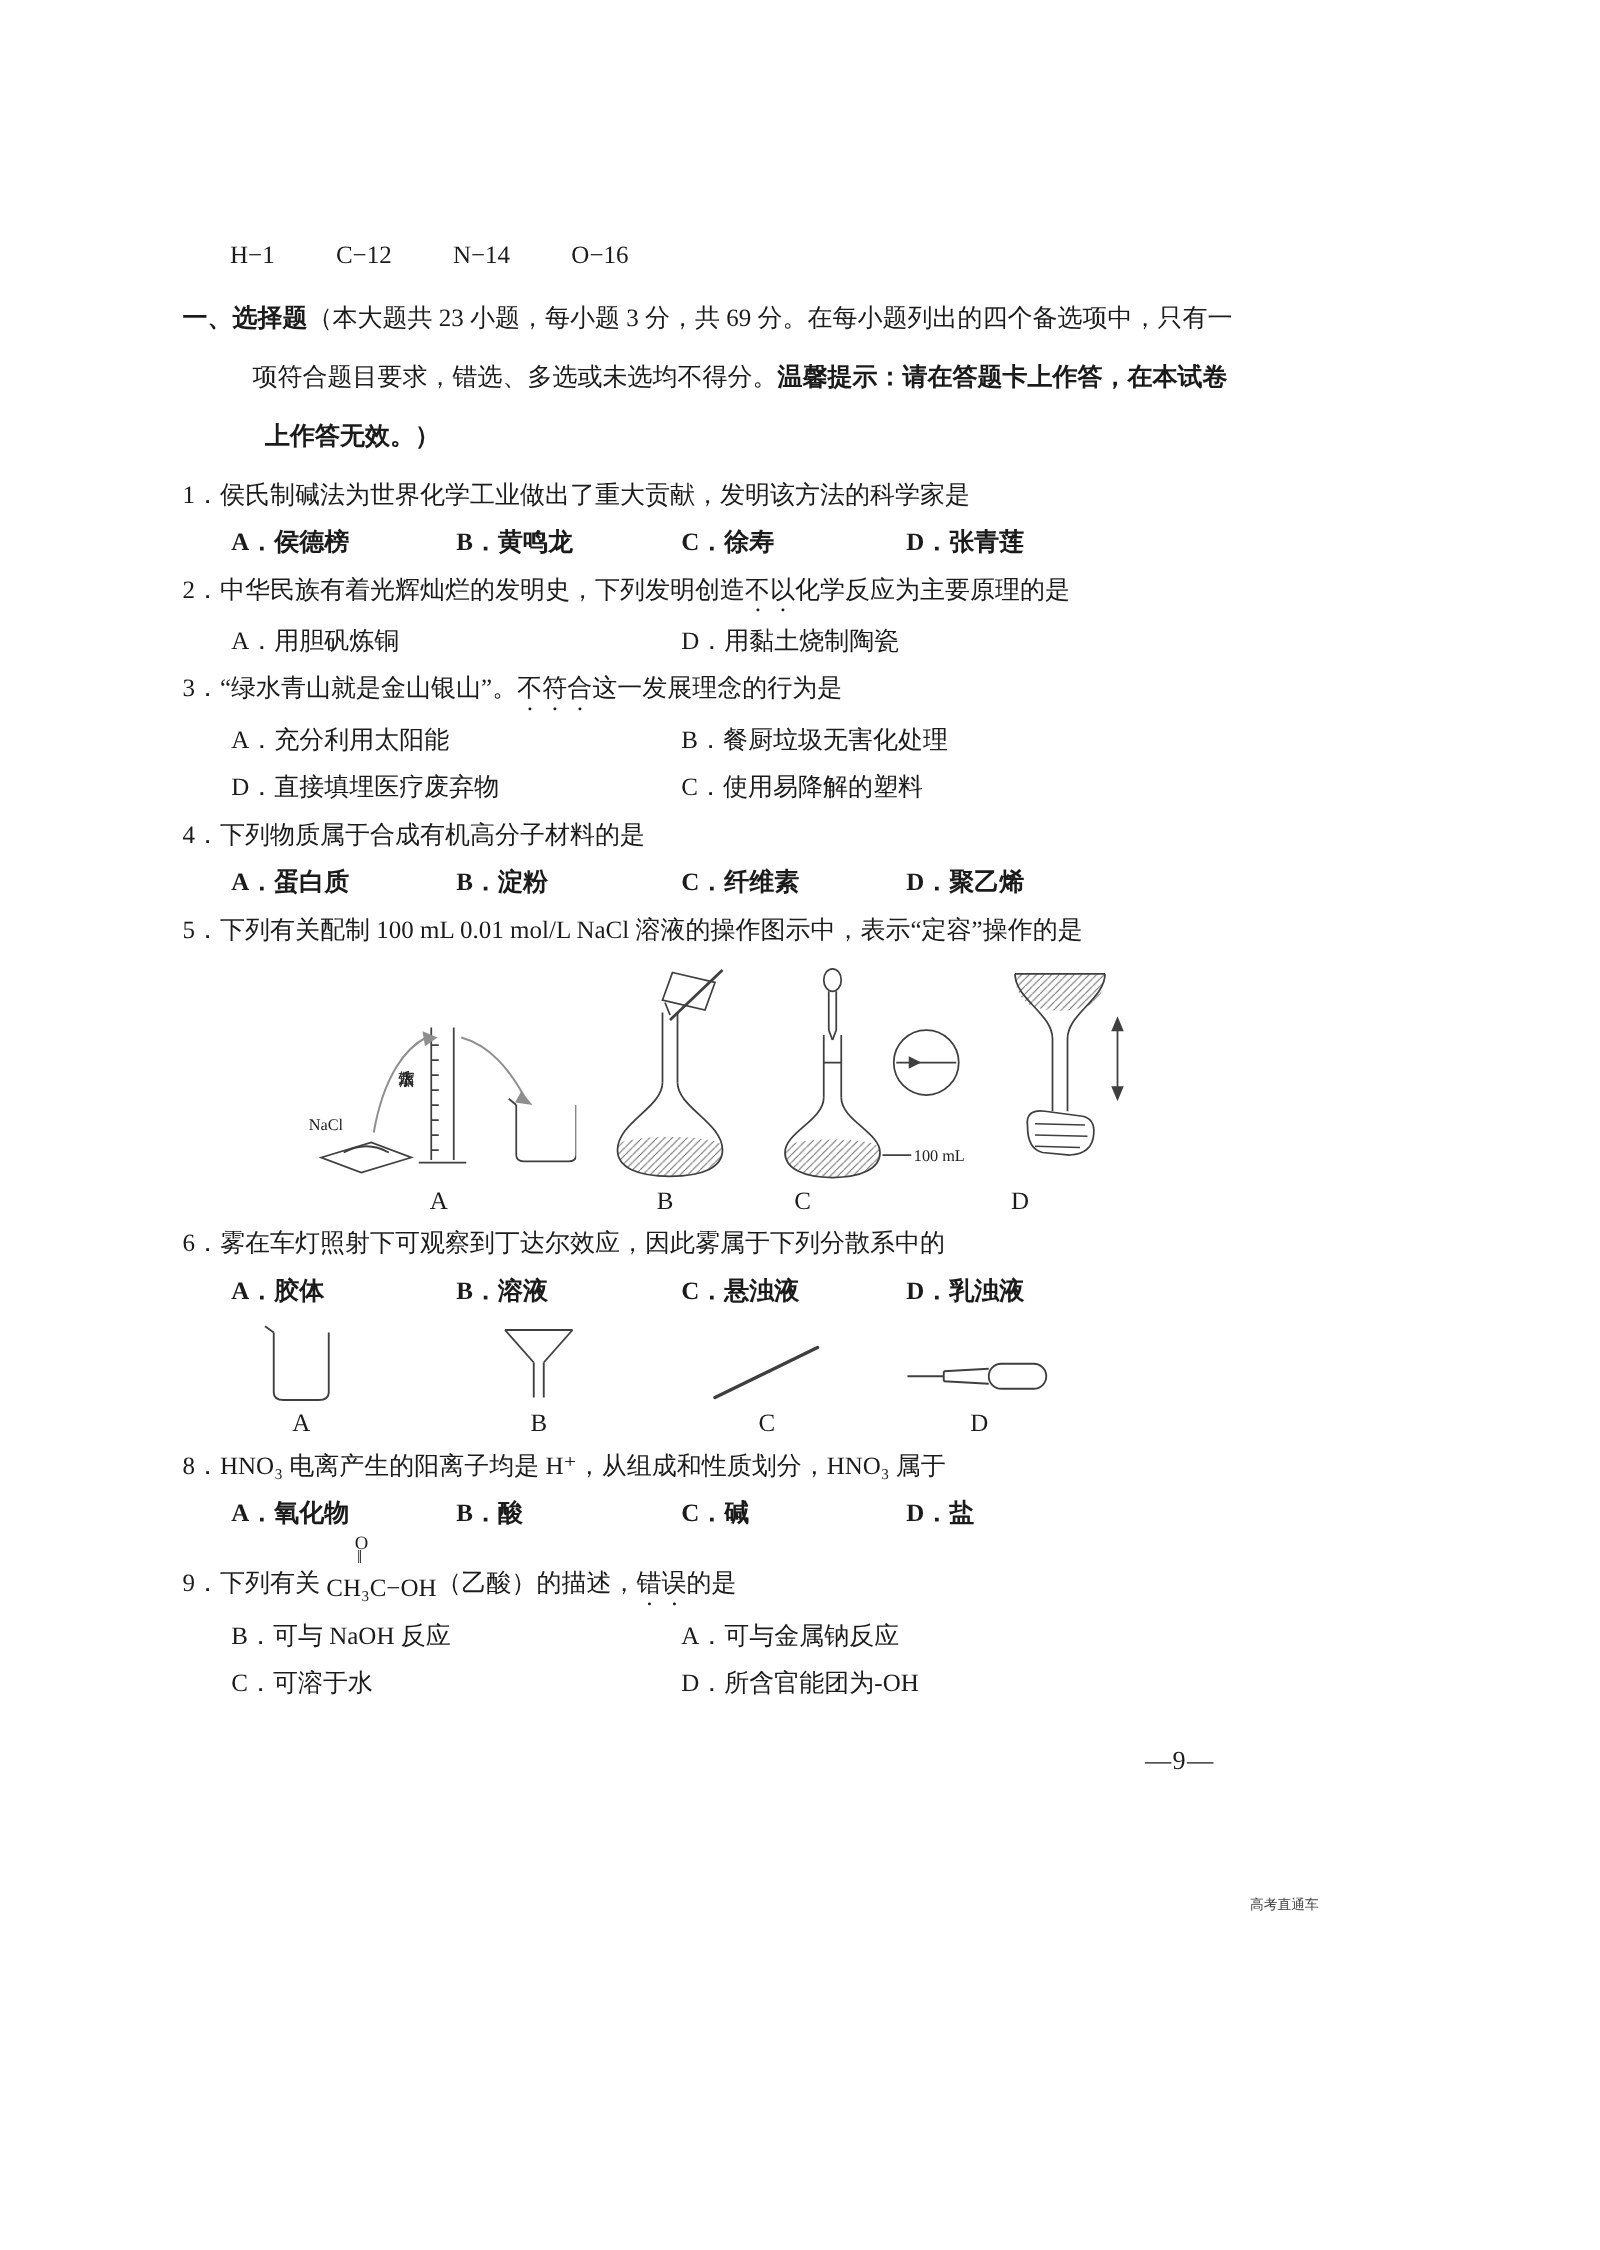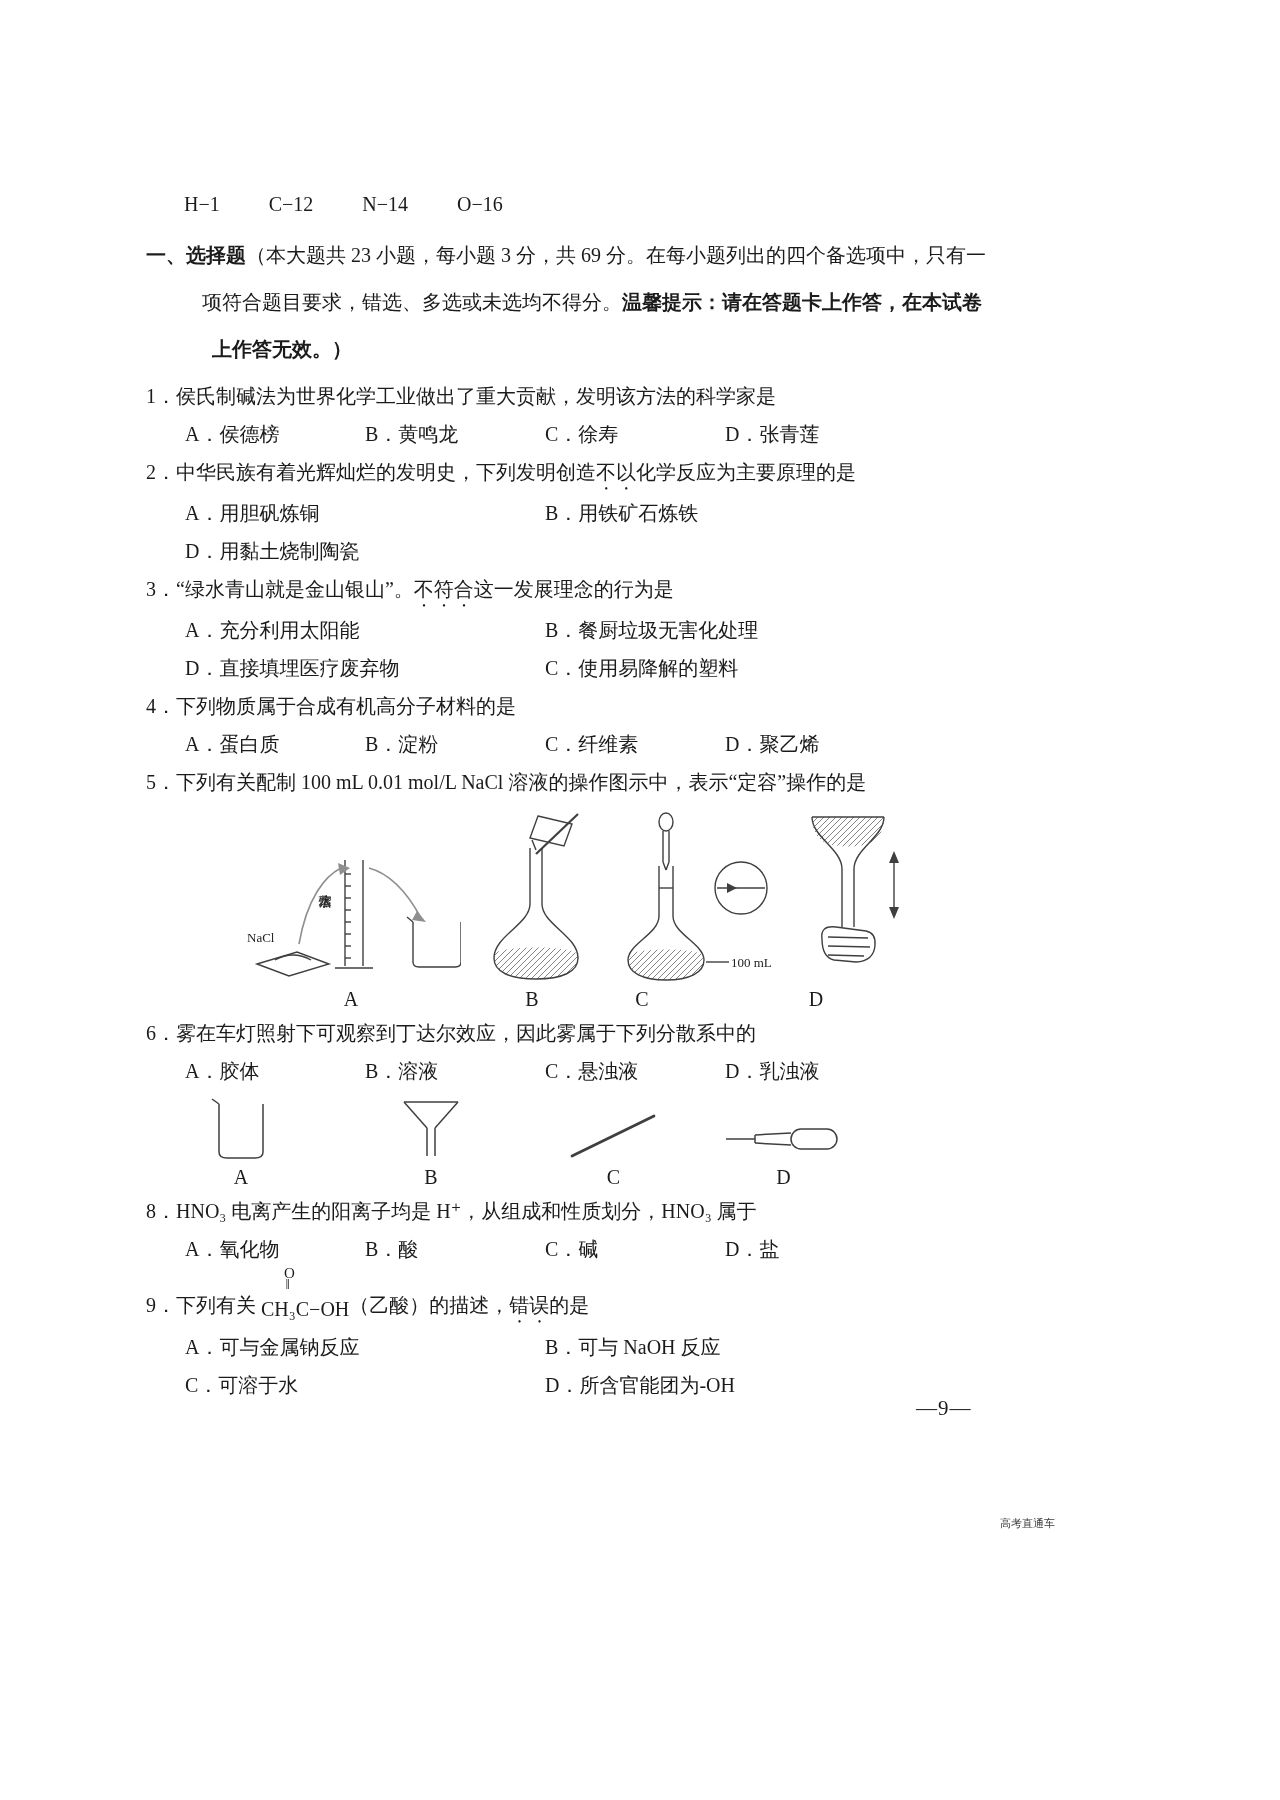--- a/index.html
+++ b/index.html
@@ -13,21 +13,21 @@
 
   .section-header { margin-top: 10px; margin-bottom: 4px; }
   .sh-line { line-height: 47px; }
   .sh-line b { font-weight: 700; }
   .indent1 { padding-left: 56px; }
   .indent2 { padding-left: 66px; }
 
   .stem { line-height: 38px; }
   .opts { padding-left: 39px; }
   .row4 { display: flex; line-height: 38px; }
-  .row4 .opt { width: 180px; }
+  .row4 .opt { width: 180px; font-weight: bold; }
   .row4 .opt:last-child { width: auto; }
   .grid2 { display: grid; grid-template-columns: 360px 1fr; line-height: 38px; }
 
   .em-dot {
     -webkit-text-emphasis: filled dot;
     -webkit-text-emphasis-position: under;
     text-emphasis: filled dot;
     text-emphasis-position: under right;
   }
 
@@ -73,21 +73,20 @@
         <span class="opt"><span>B．</span><span>黄鸣龙</span></span>
         <span class="opt"><span>C．</span><span>徐寿</span></span>
         <span class="opt"><span>D．</span><span>张青莲</span></span>
       </div>
     </div>
 
     <div class="question">
       <div class="stem"><span>2．</span><span>中华民族有着光辉灿烂的发明史，下列发明创造</span><span class="em-dot">不以</span><span>化学反应为主要原理的是</span></div>
       <div class="opts grid2">
         <span class="opt"><span>A．</span><span>用胆矾炼铜</span></span>
-        <span class="opt"><span>B．</span><span>用铁矿石炼铁</span></span>
         <span class="opt"><span>D．</span><span>用黏土烧制陶瓷</span></span>
       </div>
     </div>
 
     <div class="question">
       <div class="stem"><span>3．</span><span>“绿水青山就是金山银山”。</span><span class="em-dot">不符合</span><span>这一发展理念的行为是</span></div>
       <div class="opts grid2">
         <span class="opt"><span>A．</span><span>充分利用太阳能</span></span>
         <span class="opt"><span>B．</span><span>餐厨垃圾无害化处理</span></span>
         <span class="opt"><span>D．</span><span>直接填埋医疗废弃物</span></span>
@@ -282,22 +281,22 @@
         <span class="opt"><span>D．</span><span>盐</span></span>
       </div>
     </div>
 
     <div class="question">
       <div class="stem"><span>9．</span><span>下列有关 </span><span class="acetic"><span class="acetic-col">
               <span>O</span>
               <span>‖</span>
             </span><span>CH₃C−OH</span></span><span>（乙酸）的描述，</span><span class="em-dot">错误</span><span>的是</span></div>
       <div class="opts grid2">
+        <span class="opt"><span>B．</span><span>可与 NaOH 反应</span></span>
         <span class="opt"><span>A．</span><span>可与金属钠反应</span></span>
-        <span class="opt"><span>B．</span><span>可与 NaOH 反应</span></span>
         <span class="opt"><span>C．</span><span>可溶于水</span></span>
         <span class="opt"><span>D．</span><span>所含官能团为-OH</span></span>
       </div>
     </div>
 
   </div>
 
   <div class="page-number">—9—</div>
   <div class="watermark">高考直通车</div>
 </div>

